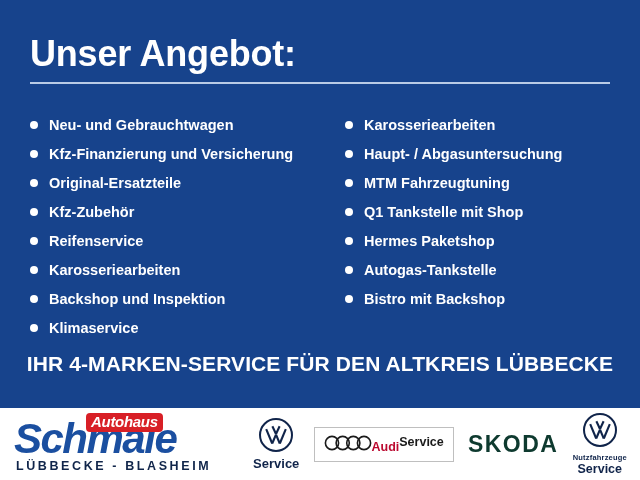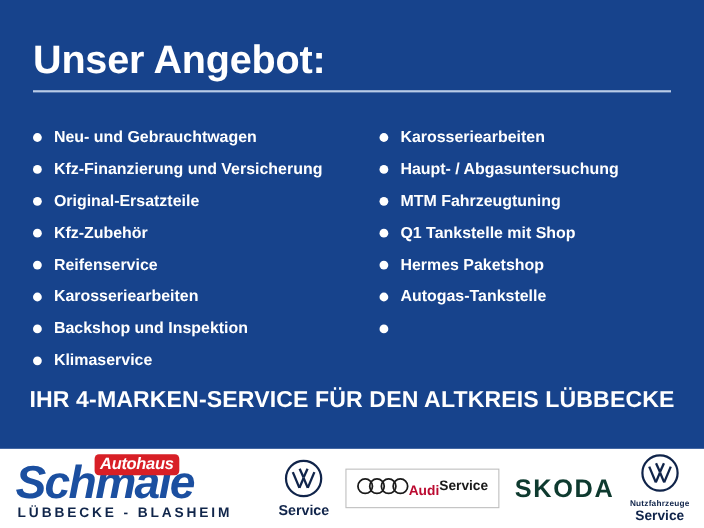--- a/index.html
+++ b/index.html
@@ -309,20 +309,21 @@
       <div class="offer-item">
         <span class="bullet"></span>
         <span class="offer-label">Hermes Paketshop</span>
       </div>
       <div class="offer-item">
         <span class="bullet"></span>
         <span class="offer-label">Autogas-Tankstelle</span>
       </div>
       <div class="offer-item">
         <span class="bullet"></span>
+        <span class="offer-label">Bistro mit Backshop</span>
       </div>
     </div>
 
   </div>
 
   <div class="tagline">IHR 4-MARKEN-SERVICE FÜR DEN ALTKREIS LÜBBECKE</div>
 
   <div class="footer">
 
     <div class="dealer-logo">

